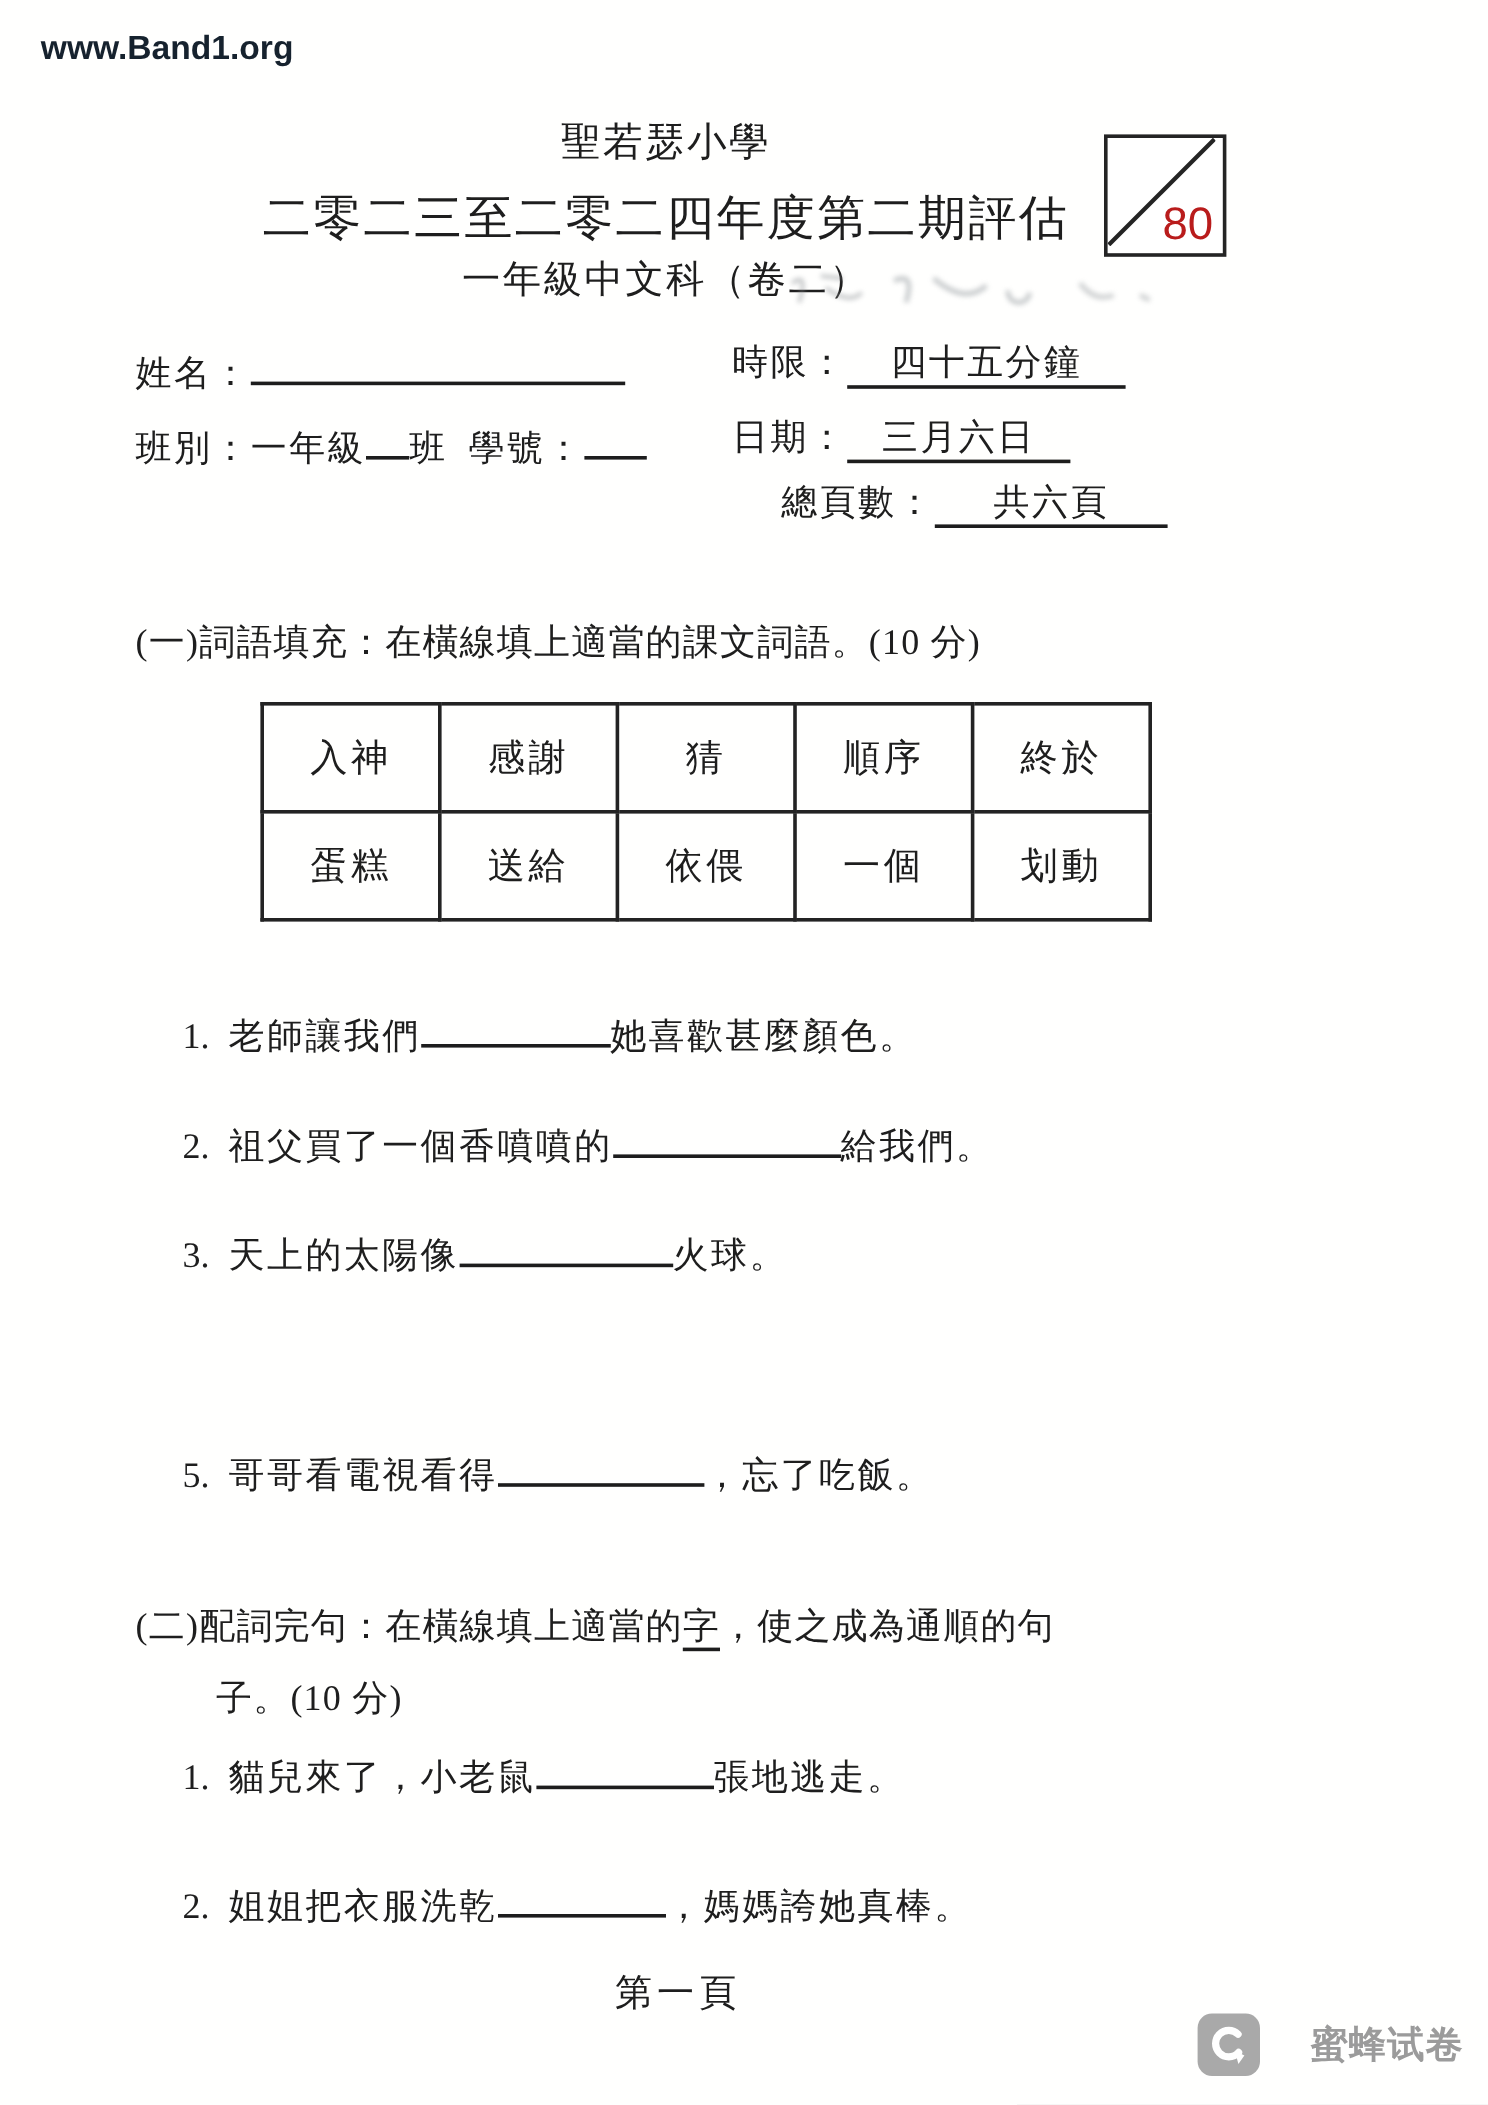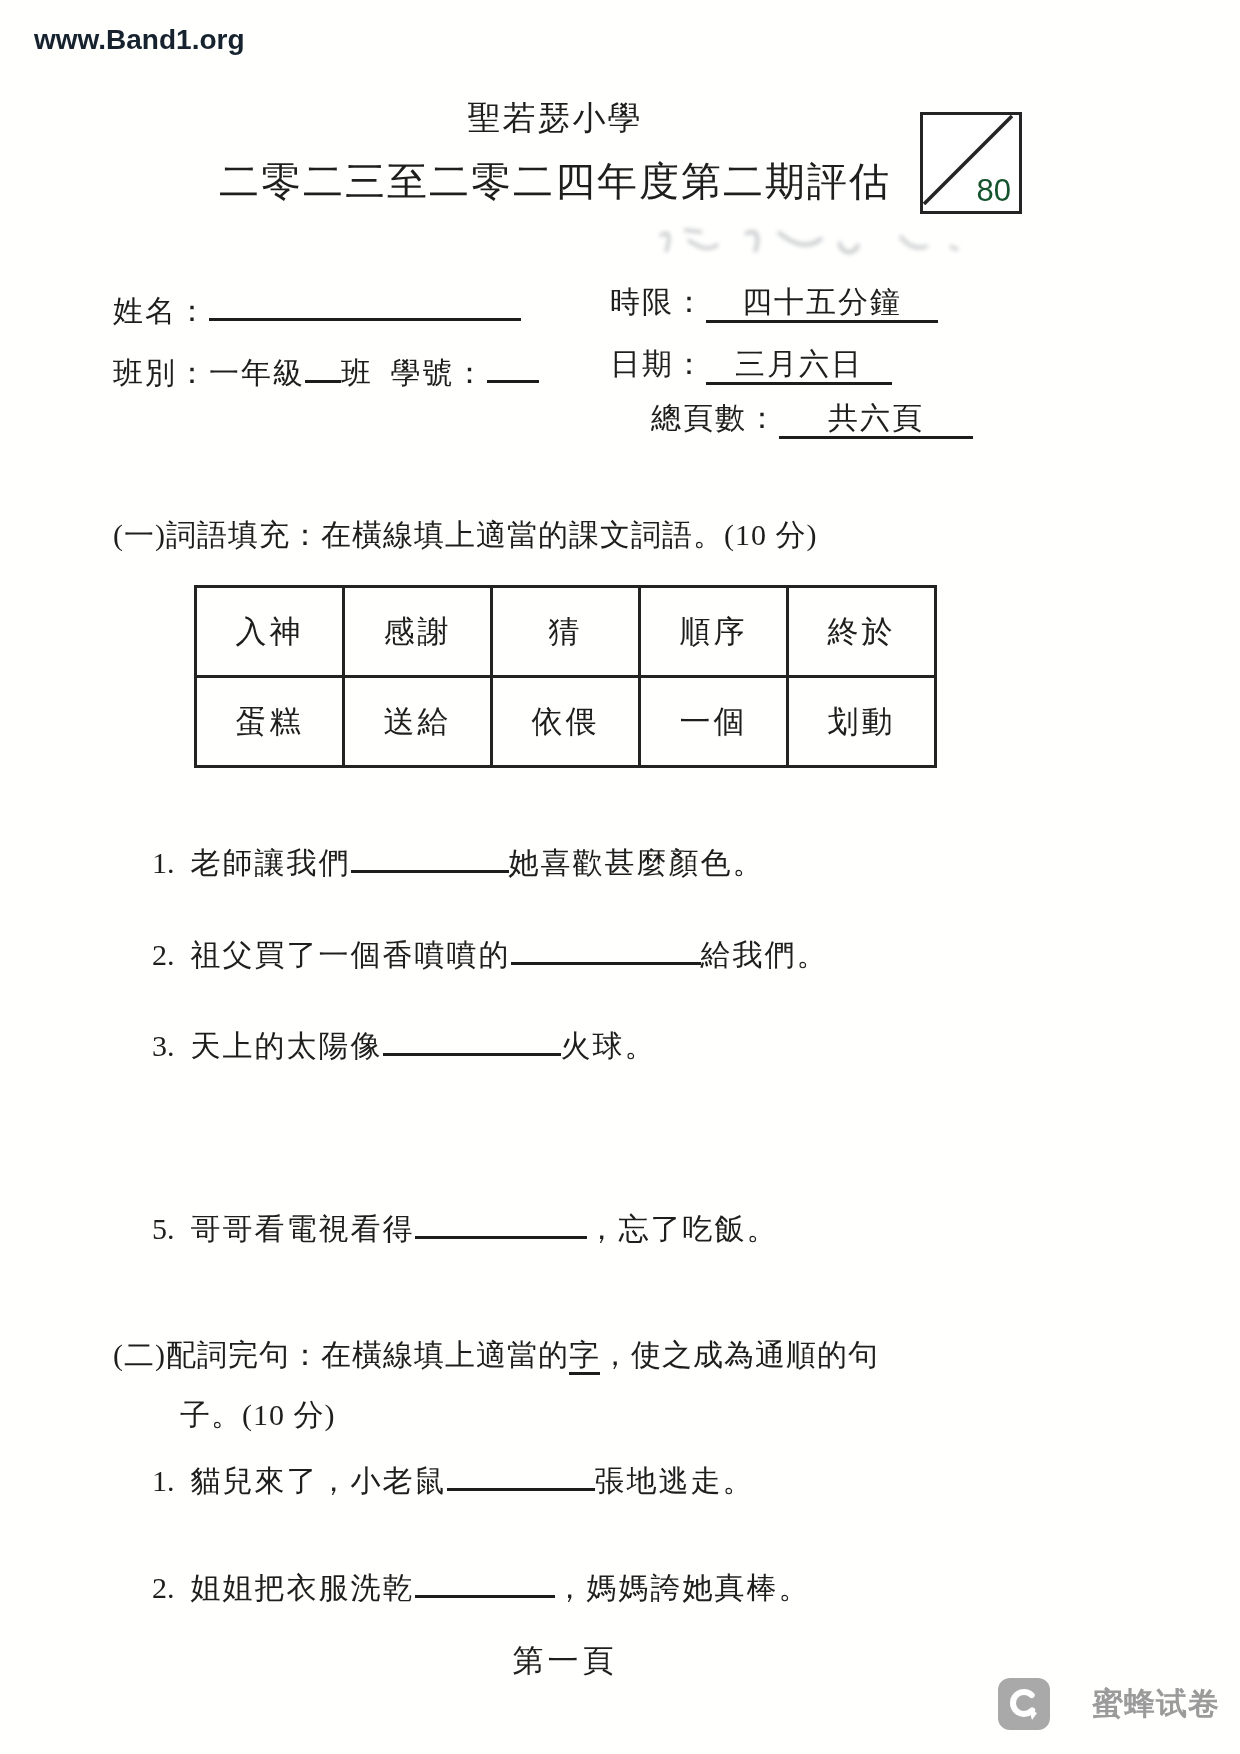--- a/index.html
+++ b/index.html
@@ -22,36 +22,36 @@
   .t1{top:96px;font-size:33px;}
   .t2{top:154px;font-size:40px;}
   .t3{top:211px;font-size:32px;}
   .scorebox{
     left:920px;top:112px;width:96px;height:96px;
     border:3px solid #242424;background:#fff;
   }
   .scorebox svg{position:absolute;left:0;top:0;}
   .score-num{
     position:absolute;right:8px;bottom:2px;
-    font-size:31px;font-family:"Liberation Sans","DejaVu Sans",sans-serif;
-    color:#14532d;
+    font-size:38px;font-family:"Liberation Sans","DejaVu Sans",sans-serif;
+    color:#b91c1c;
   }
   .smudge{left:650px;top:222px;width:360px;height:44px;filter:blur(2px);opacity:.55;}
   .info{font-size:30px;letter-spacing:2px;white-space:nowrap;}
   .uline{
     display:inline-block;border-bottom:3px solid #1d1d1d;
     text-align:center;line-height:1.15;
   }
   .blankline{
     display:inline-block;height:1em;border-bottom:3px solid #1d1d1d;
     vertical-align:baseline;
   }
   .sec-head{font-size:30px;letter-spacing:1px;white-space:nowrap;}
   .wordbank{
-    left:194px;top:585px;border-collapse:collapse;table-layout:fixed;
+    left:217px;top:585px;border-collapse:collapse;table-layout:fixed;
   }
   .wordbank td{
     width:145px;height:87px;border:3px solid #232323;
     text-align:center;vertical-align:middle;
     font-size:31px;letter-spacing:3px;padding:0;
   }
   .q-line{font-size:30px;letter-spacing:2px;white-space:nowrap;}
   .q-no{font-family:"Liberation Serif",serif;margin-right:16px;letter-spacing:0;}
   .emph-u{border-bottom:3px solid #1d1d1d;padding-bottom:1px;}
   .footer-page{left:0;width:1130px;text-align:center;top:1640px;font-size:31px;letter-spacing:4px;}
@@ -67,20 +67,21 @@
 </style>
 </head>
 <body>
 
 <div class="page">
 
   <div class="abs watermark">www.Band1.org</div>
 
   <div class="abs title-line t1">聖若瑟小學</div>
   <div class="abs title-line t2">二零二三至二零二四年度第二期評估</div>
+  <div class="abs title-line t3">一年級中文科（卷二）</div>
 
   <div class="abs scorebox">
     <svg width="90" height="90" viewBox="0 0 90 90">
       <line x1="1" y1="89" x2="89" y2="1" stroke="#242424" stroke-width="3.5"></line>
     </svg>
     <span class="score-num">80</span>
   </div>
 
   <div class="abs smudge">
     <svg width="360" height="44" viewBox="0 0 360 44">

